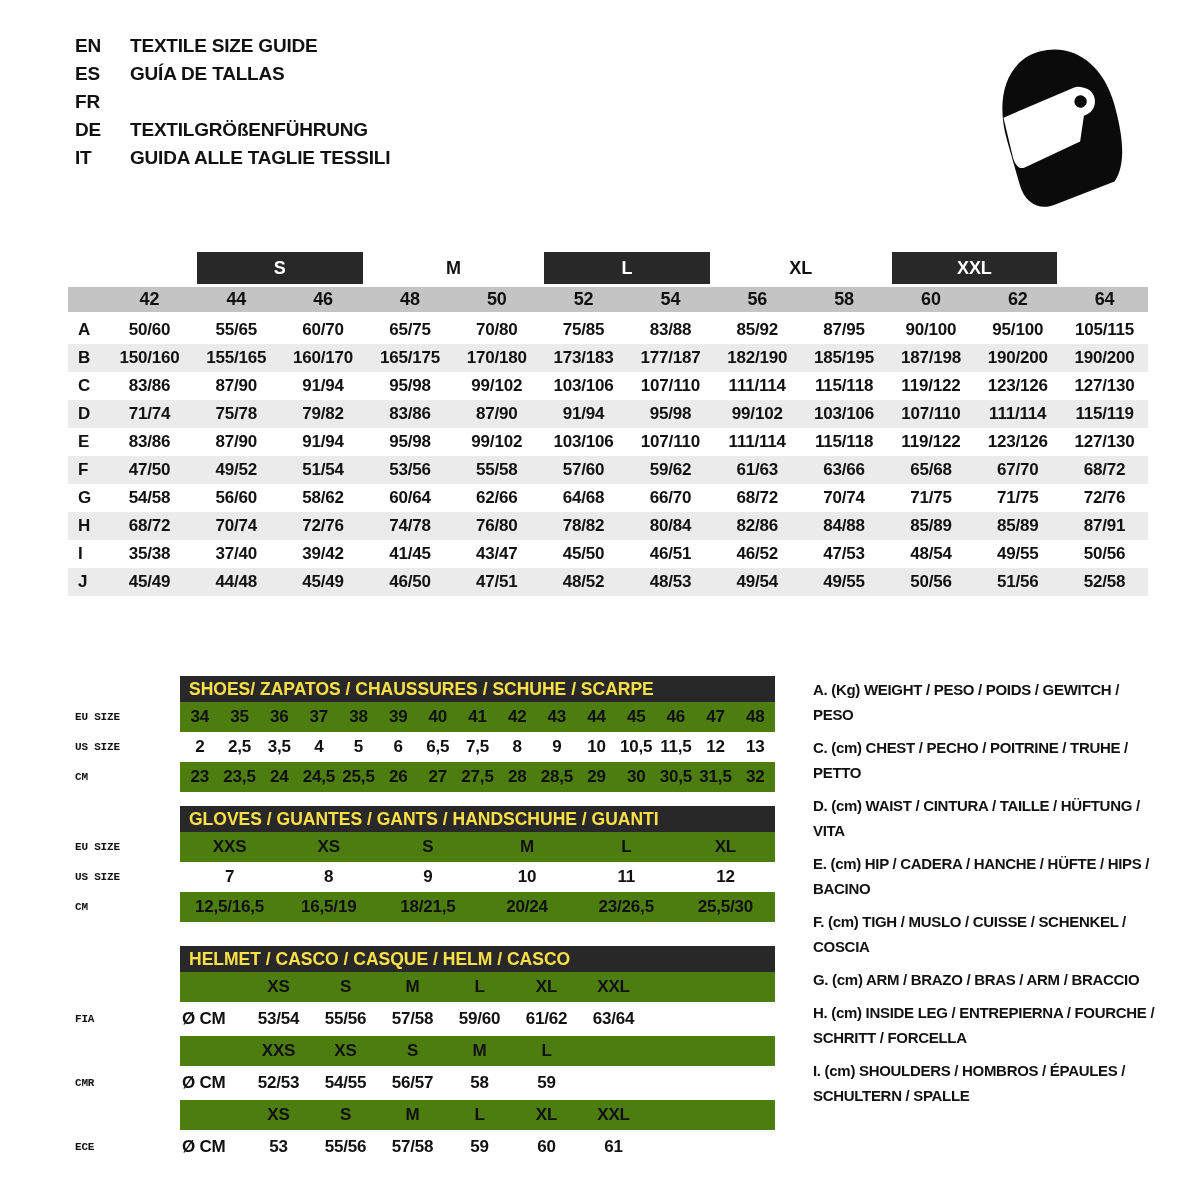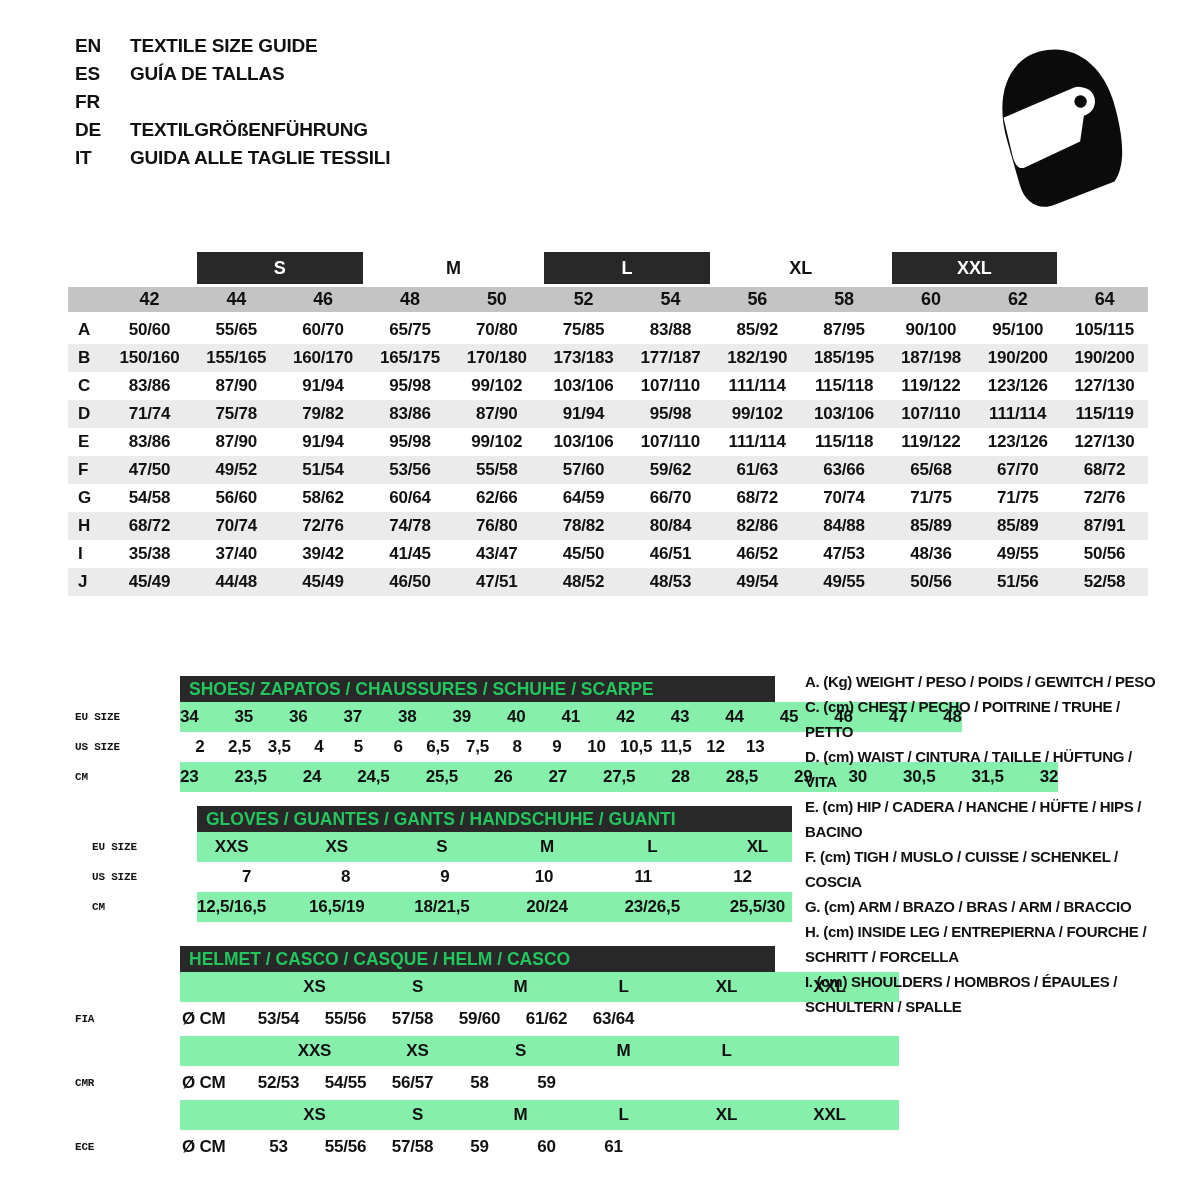--- a/index.html
+++ b/index.html
@@ -26,38 +26,38 @@
       font-size:18px;}
   .sg-box{background:#282828;color:#fff;margin:0 4px;}
   .col-row{background:#c4c4c4;height:25px;align-items:center;text-align:center;
       font-size:18px;margin-bottom:4px;}
   .data-row{height:28px;align-items:center;text-align:center;font-size:17px;}
   .data-row.alt{background:#ebebeb;}
   .row-letter{text-align:left;padding-left:10px;}
 
   
   .btable{position:absolute;left:68px;width:707px;}
-  .bt-bar{margin-left:112px;height:26px;background:#282828;color:#22c55e;
+  .bt-bar{margin-left:112px;height:26px;background:#282828;color:#fde047;
       display:flex;align-items:center;padding-left:9px;font-size:17.5px;
       letter-spacing:0px;}
   .bt-row{display:grid;grid-template-columns:112px 1fr;align-items:center;font-size:17px;}
   .bt-label{text-align:left;padding-left:7px;font-size:11px;font-family:Liberation Mono, monospace;}
   .bt-cells{display:grid;height:100%;align-items:center;text-align:center;}
   .cells-15{grid-template-columns:repeat(15,1fr);}
   .cells-6{grid-template-columns:repeat(6,1fr);}
   .cells-helmet{grid-template-columns:65px repeat(6,67px) 1fr;}
-  .banded{background:#86efac;gap:36px;}
+  .banded{background:#4d7c0f;}
   .h30{height:30px;}
   .h34{height:34px;}
   .unit-cell{text-align:left;padding-left:2px;}
 
   
   .legend{position:absolute;left:805px;top:669px;width:362px;
       font-size:15px;line-height:25px;letter-spacing:-0.3px;}
-  .legend-item{margin:0;}
+  .legend-item{margin:8px;}
 </style>
 </head>
 <body>
 
 <div class="page">
 
   <div class="lang-block">
       <div class="lang-row">
         <div class="lang-code">EN</div>
         <div class="lang-title">TEXTILE SIZE GUIDE</div>
@@ -216,21 +216,21 @@
           <div>67/70</div>
           <div>68/72</div>
         </div>
         <div class="grid13 data-row">
           <div class="row-letter">G</div>
           <div>54/58</div>
           <div>56/60</div>
           <div>58/62</div>
           <div>60/64</div>
           <div>62/66</div>
-          <div>64/59</div>
+          <div>64/68</div>
           <div>66/70</div>
           <div>68/72</div>
           <div>70/74</div>
           <div>71/75</div>
           <div>71/75</div>
           <div>72/76</div>
         </div>
         <div class="grid13 data-row alt">
           <div class="row-letter">H</div>
           <div>68/72</div>
@@ -250,21 +250,21 @@
           <div class="row-letter">I</div>
           <div>35/38</div>
           <div>37/40</div>
           <div>39/42</div>
           <div>41/45</div>
           <div>43/47</div>
           <div>45/50</div>
           <div>46/51</div>
           <div>46/52</div>
           <div>47/53</div>
-          <div>48/36</div>
+          <div>48/54</div>
           <div>49/55</div>
           <div>50/56</div>
         </div>
         <div class="grid13 data-row alt">
           <div class="row-letter">J</div>
           <div>45/49</div>
           <div>44/48</div>
           <div>45/49</div>
           <div>46/50</div>
           <div>47/51</div>
@@ -338,21 +338,21 @@
             <div>29</div>
             <div>30</div>
             <div>30,5</div>
             <div>31,5</div>
             <div>32</div>
           </div>
         </div>
       </div>
   </div>
 
-  <div class="btable" style="top:806px;margin-left:17px;">
+  <div class="btable" style="top:806px;">
     <div class="bt-bar">GLOVES / GUANTES / GANTS / HANDSCHUHE / GUANTI</div>
     <div>
         <div class="bt-row h30">
           <div class="bt-label">EU SIZE</div>
           <div class="bt-cells h30 cells-6 banded">
             <div>XXS</div>
             <div>XS</div>
             <div>S</div>
             <div>M</div>
             <div>L</div>

